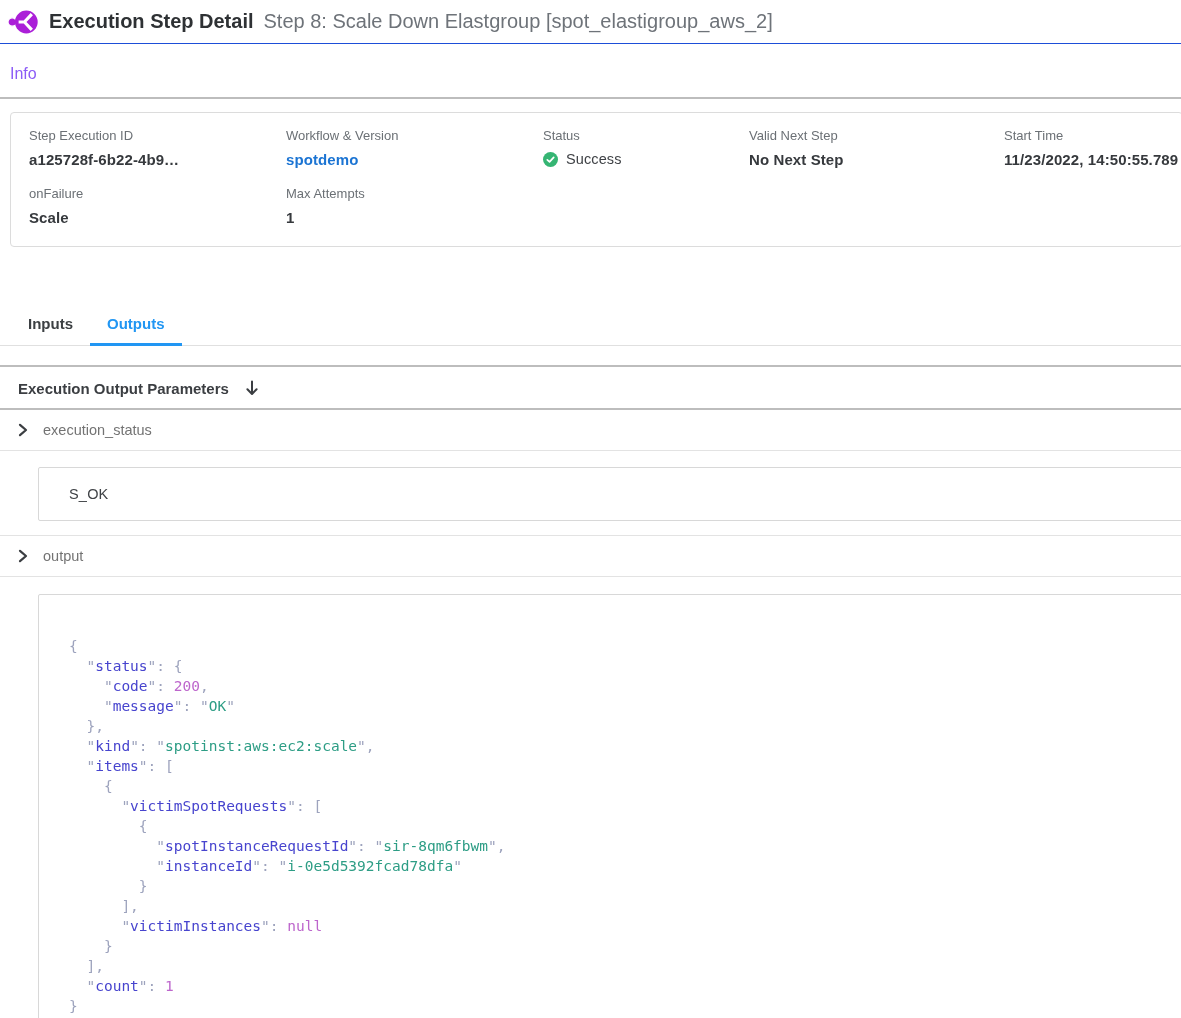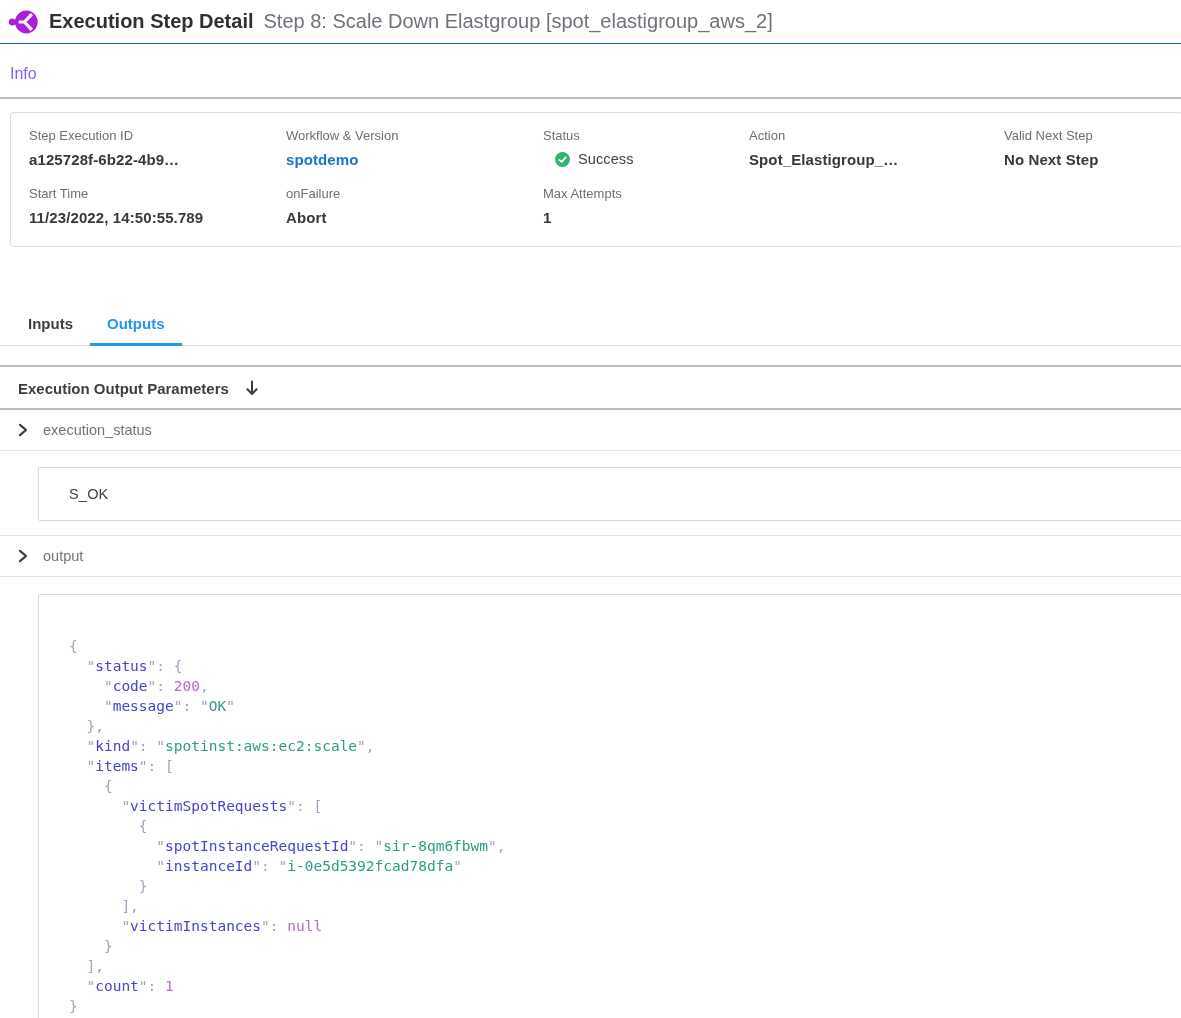--- a/index.html
+++ b/index.html
@@ -27,21 +27,21 @@
 
   .info-card {
     margin:13px -2px 0 10px;
     border:1px solid #dcdcdc; border-radius:4px;
     padding:15px 0 20px 18px;
   }
   .grid { display:grid; grid-template-columns:257px 257px 206px 255px 1fr; row-gap:18px; }
   .flabel { font-size:13px; color:#6b7075; margin-bottom:8px; }
   .fvalue { font-size:15px; font-weight:700; color:#36393d; letter-spacing:.1px; }
   .fvalue.link { color:var(--link-blue); cursor:pointer; }
-  .fvalue.status { font-weight:400; font-size:14.5px; color:#3f4246; display:flex; align-items:center; gap:8px;margin-left:12px; }
+  .fvalue.status { font-weight:400; font-size:14.5px; color:#3f4246; display:flex; align-items:center; gap:8px; }
 
   
   nav.tabs { display:flex; margin-top:20px; padding-left:11px; border-bottom:1px solid #e0e0e0; }
   .tab { padding:0 17px 13px; font-size:15px; font-weight:700; color:#3c4043; cursor:pointer;margin-top:48px; }
   .tab.active { color:var(--accent-blue); padding-bottom:10px; border-bottom:3px solid var(--accent-blue); margin-bottom:-1px; }
 
   .hr.pre-eop { margin-top:19px; }
 
   
   .eop { display:flex; align-items:center; padding:13px 8px 11px 18px; }
@@ -106,34 +106,30 @@
         <div class="flabel">Status</div>
         <div class="fvalue status">
           <svg width="15" height="15" viewBox="0 0 16 16">
             <circle cx="8" cy="8" r="8" fill="var(--success-green)"></circle>
             <path d="M4.6 8.3 L7 10.6 L11.4 5.7" stroke="#ffffff" stroke-width="1.8" fill="none" stroke-linecap="round" stroke-linejoin="round"></path>
           </svg>
           <span>Success</span>
         </div>
       </div>
       <div>
-        <div class="flabel">Action</div>
-        <div class="fvalue bold">Spot_Elastigroup_…</div>
-      </div>
-      <div>
         <div class="flabel">Valid Next Step</div>
         <div class="fvalue bold">No Next Step</div>
       </div>
       <div>
         <div class="flabel">Start Time</div>
         <div class="fvalue bold">11/23/2022, 14:50:55.789</div>
       </div>
       <div>
         <div class="flabel">onFailure</div>
-        <div class="fvalue bold">Abort</div>
+        <div class="fvalue bold">Scale</div>
       </div>
       <div>
         <div class="flabel">Max Attempts</div>
         <div class="fvalue bold">1</div>
       </div>
       <div></div>
     </div>
 </section>
 
 <nav class="tabs" id="tabs">

